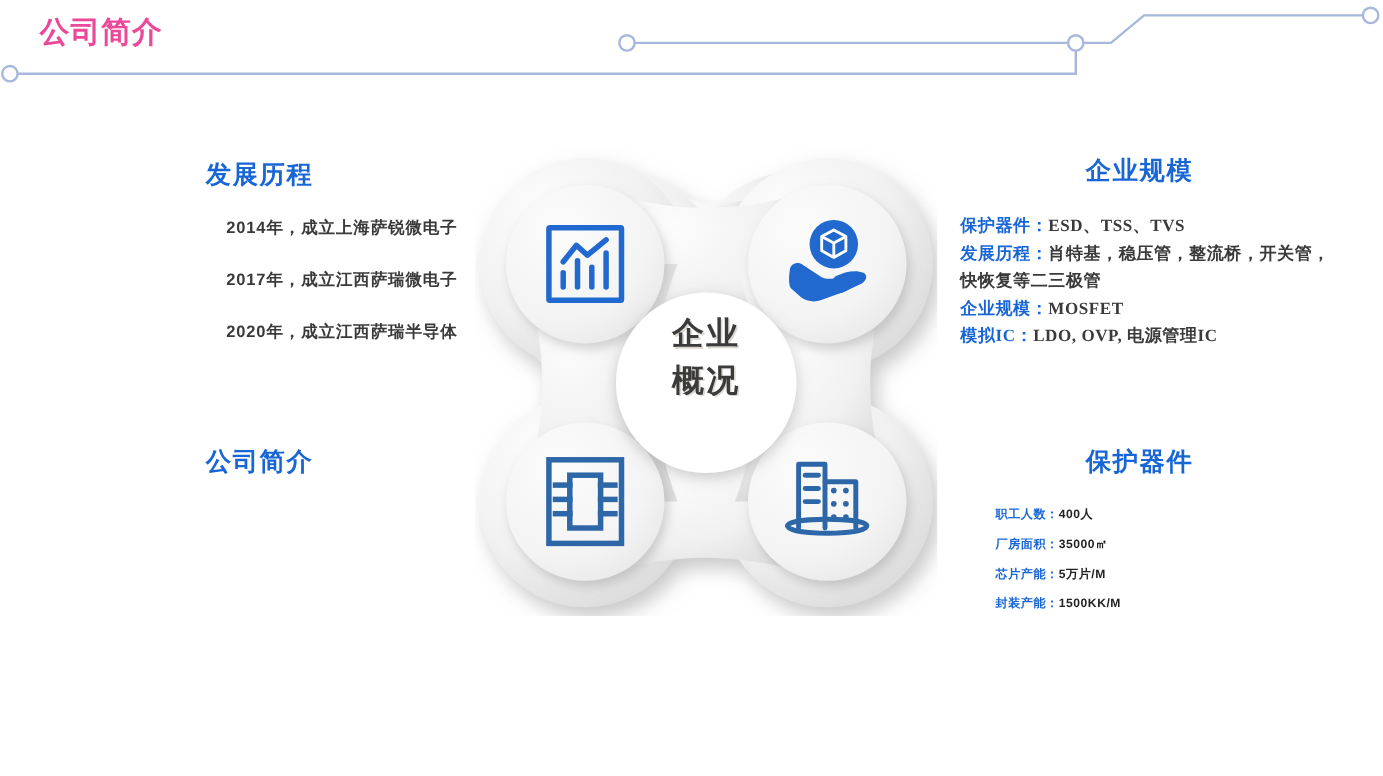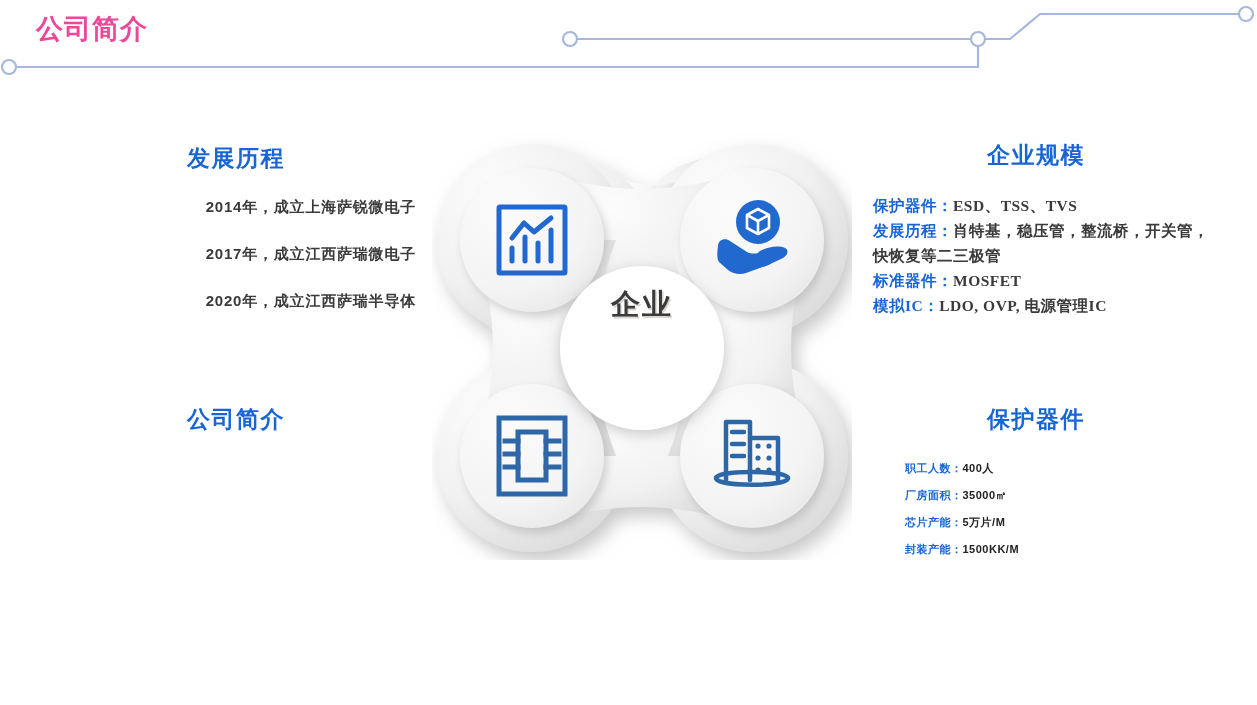--- a/index.html
+++ b/index.html
@@ -218,21 +218,21 @@
 <div class="col col-right" style="top:140px;">
   <div class="block-title">企业规模</div>
   <div class="prod-list">
     <div class="prod-row">
       <span class="prod-label">保护器件：</span><span class="prod-value">ESD、TSS、TVS</span>
     </div>
     <div class="prod-row">
       <span class="prod-label">发展历程：</span><span class="prod-value">肖特基，稳压管，整流桥，开关管，快恢复等二三极管</span>
     </div>
     <div class="prod-row">
-      <span class="prod-label">标准器件：</span><span class="prod-value">MOSFET</span>
+      <span class="prod-label">企业规模：</span><span class="prod-value">MOSFET</span>
     </div>
     <div class="prod-row">
       <span class="prod-label">模拟IC：</span><span class="prod-value">LDO, OVP, 电源管理IC</span>
     </div>
   </div>
 </div>
 
 <div class="col col-right" style="top:404px;">
   <div class="block-title">保护器件</div>
   <div class="scale-list">
@@ -372,14 +372,15 @@
         <circle cx="6" cy="2" r="2.6"></circle>
           <circle cx="17" cy="2" r="2.6"></circle>
         <circle cx="6" cy="14" r="2.6"></circle>
           <circle cx="17" cy="14" r="2.6"></circle>
       </g>
     </g>
   </svg>
 
   <div class="center-label">
     <div>企业</div>
+    <div>概况</div>
   </div>
 </div>
 
 </body></html>

